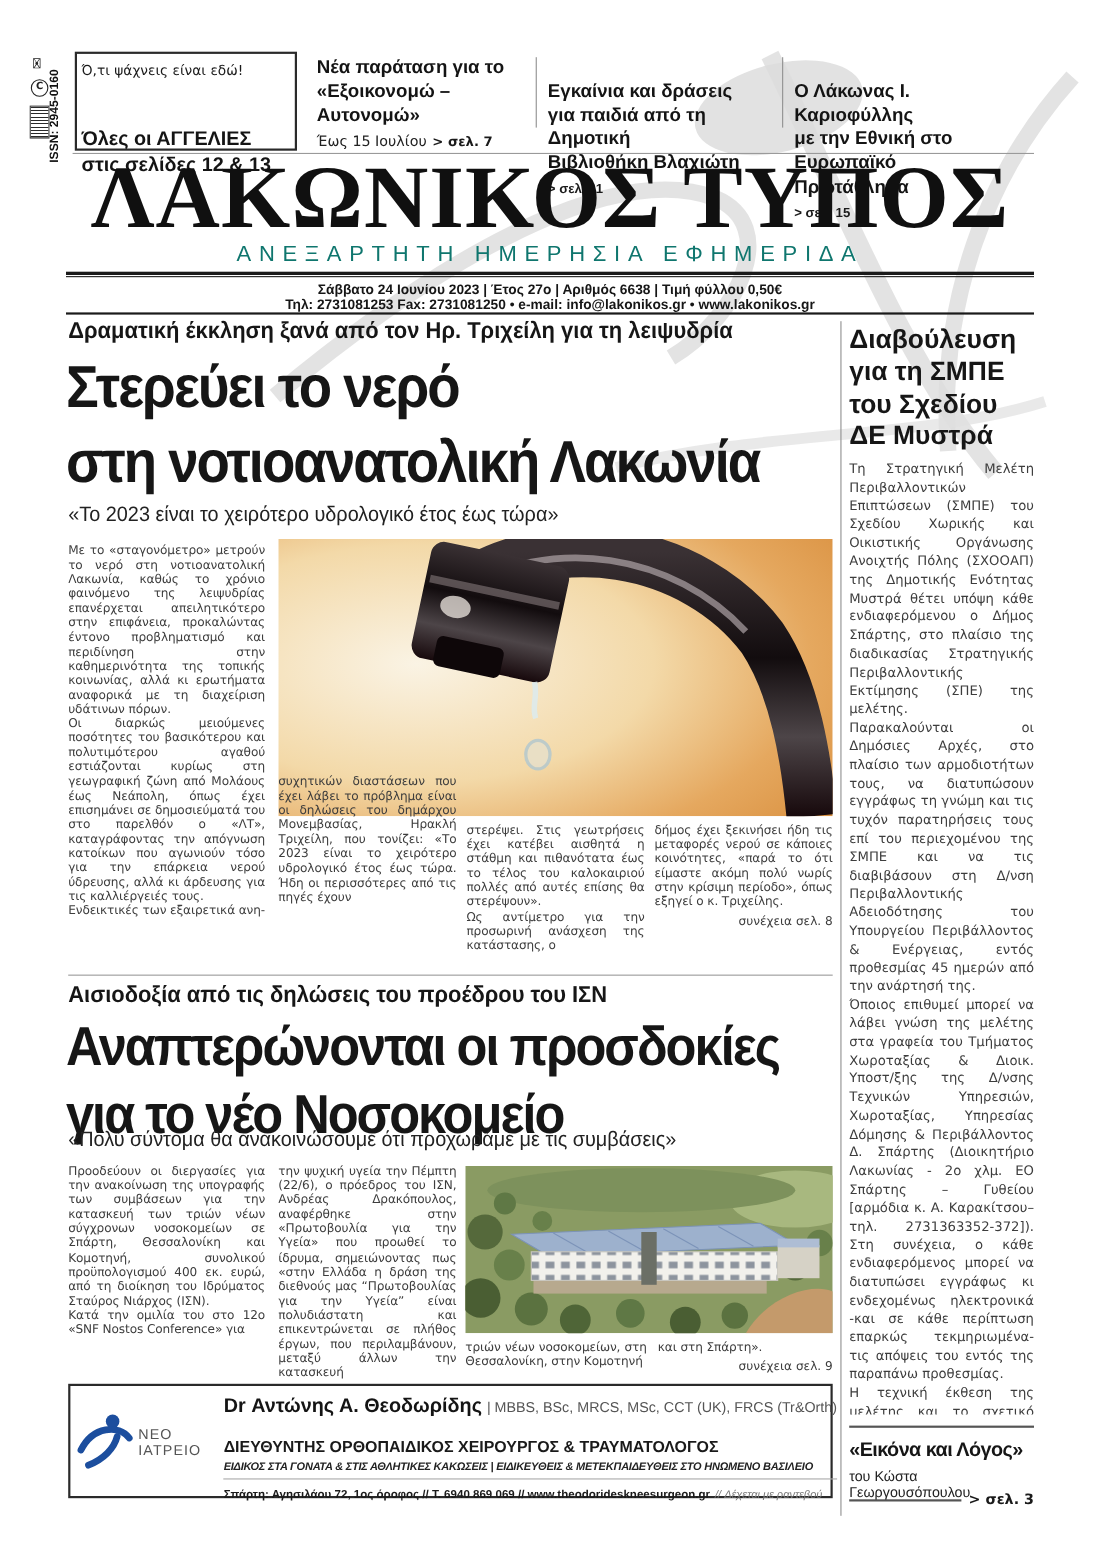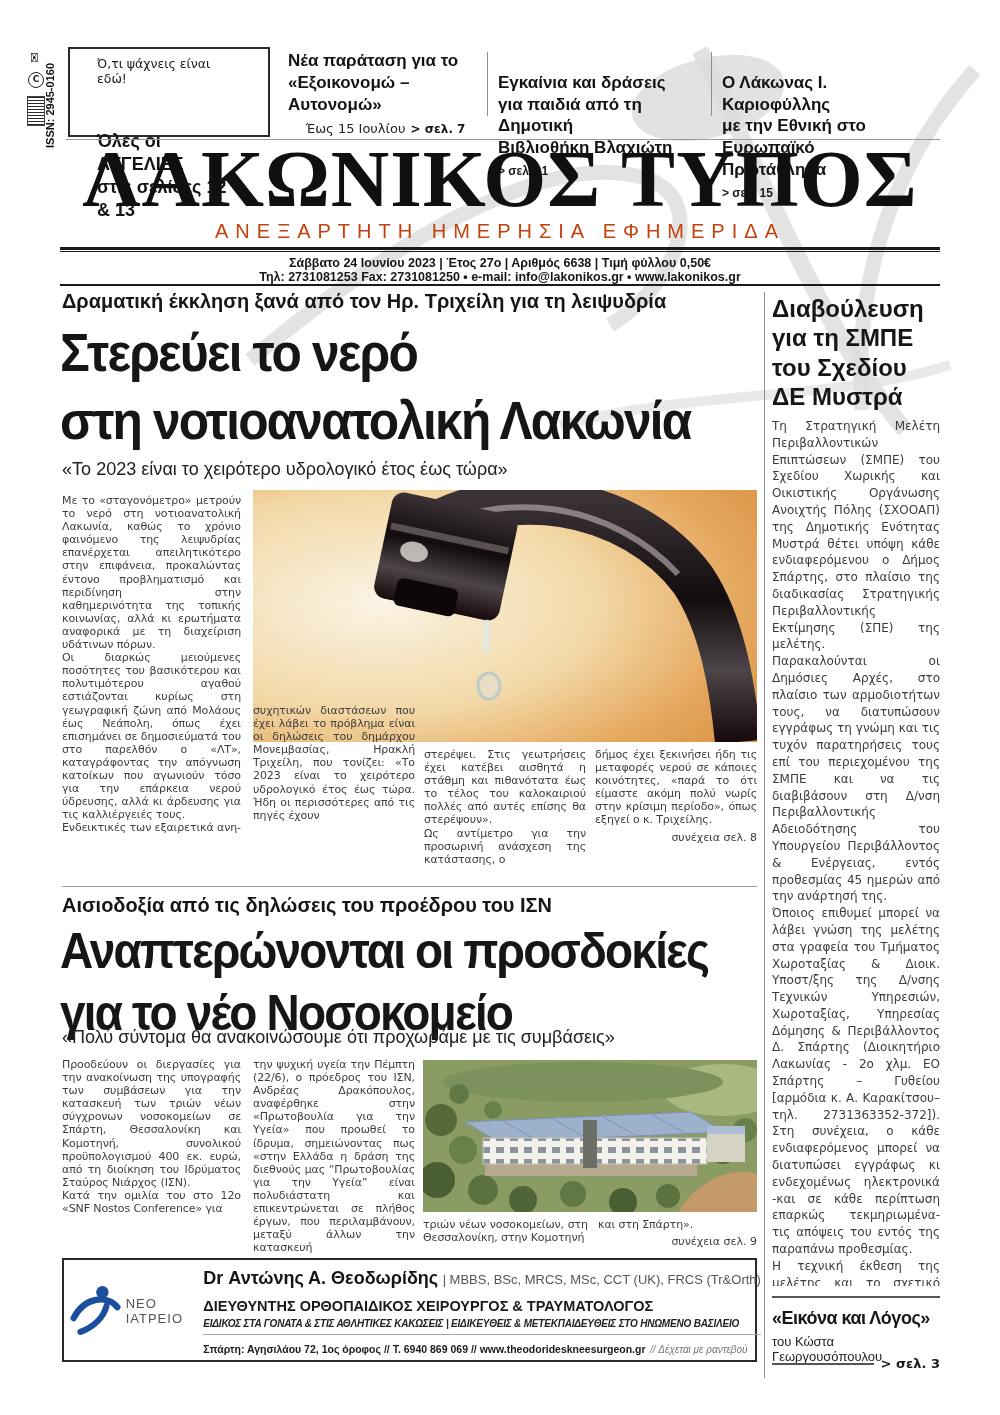--- a/index.html
+++ b/index.html
@@ -34,30 +34,30 @@
   </svg>
 
   <div class="abs" style="left:28px;top:46px;width:16px;height:18px;font-size:13px;transform:rotate(-90deg);color:#222;">✉</div>
   <div class="abs" style="left:28px;top:72px;width:16px;height:16px;border:1.5px solid #222;border-radius:50%;
        font-size:9px;font-weight:bold;text-align:center;line-height:13px;color:#222;">C</div>
   <div class="abs" style="left:27px;top:96px;width:18px;height:30px;
        background:repeating-linear-gradient(0deg,#2a2a2a 0 1px,#ffffff 1px 3px);border:1px solid #444;"></div>
   <div class="abs" style="left:44px;top:44px;height:104px;writing-mode:vertical-rl;transform:rotate(180deg);
        font-size:11px;font-weight:bold;font-family:'Liberation Sans',sans-serif;color:#111;">ISSN: 2945-0160</div>
 
-  <div class="abs" style="left:68px;top:47px;width:202px;height:90px;border:2px solid #2a2a2a;padding:7px 27px;">
+  <div class="abs" style="left:68px;top:47px;width:202px;height:90px;border:2px solid #2a2a2a;padding:7px 4px;">
     <div style="font-size:12.5px;color:#1a1a1a;">Ό,τι ψάχνεις είναι εδώ!</div>
     <div class="tz" style="font-size:18px;margin-top:44px;">Όλες οι ΑΓΓΕΛΙΕΣ</div>
     <div class="tz" style="font-size:18px;">στις σελίδες 12 &amp; 13</div>
   </div>
 
   <div class="abs" style="left:288px;top:50px;width:195px;">
     <div class="tz pre">Νέα παράταση για το
 «Εξοικονομώ – Αυτονομώ»</div>
-    <div style="margin-top:3px;text-align:center;">
+    <div style="margin-top:3px;">
       <span style="font-size:13px;color:#222;">Έως 15 Ιουλίου</span>
       <span class="pg">&gt; σελ. 7</span>
     </div>
   </div>
 
   <div class="abs vertline" style="left:487px;top:52px;height:64px;"></div>
 
   <div class="abs" style="left:498px;top:50px;width:200px;">
     <div class="tz pre">
       <span class="pre">Εγκαίνια και δράσεις
@@ -77,21 +77,21 @@
       <span class="pg">&gt; σελ. 15</span>
     </div>
   </div>
 
   <div class="abs thinrule" style="left:66px;top:139px;width:874px;height:1px;"></div>
 
   <div class="abs" style="left:60px;top:141px;width:880px;text-align:center;
        font-family:'Liberation Serif',serif;font-weight:bold;font-size:81px;line-height:0.95;
        letter-spacing:1px;color:#101010;">ΛΑΚΩΝΙΚΟΣ ΤΥΠΟΣ</div>
   <div class="abs" style="left:60px;top:220px;width:880px;text-align:center;
-       font-family:'Liberation Sans',sans-serif;font-size:20px;letter-spacing:7px;color:#c2410c;">ΑΝΕΞΑΡΤΗΤΗ ΗΜΕΡΗΣΙΑ ΕΦΗΜΕΡΙΔΑ</div>
+       font-family:'Liberation Sans',sans-serif;font-size:20px;letter-spacing:7px;color:#0f766e;">ΑΝΕΞΑΡΤΗΤΗ ΗΜΕΡΗΣΙΑ ΕΦΗΜΕΡΙΔΑ</div>
   <div class="abs" style="left:60px;top:247px;width:880px;height:5px;border-top:3px solid #1a1a1a;border-bottom:1px solid #1a1a1a;"></div>
   <div class="abs hl" style="left:60px;top:256px;width:880px;text-align:center;font-size:12.5px;">Σάββατο 24 Ιουνίου 2023 | Έτος 27ο | Αριθμός 6638 | Τιμή φύλλου 0,50€</div>
   <div class="abs hl" style="left:60px;top:270px;width:880px;text-align:center;font-size:12.5px;">Τηλ: 2731081253 Fax: 2731081250 • e-mail: info@lakonikos.gr • www.lakonikos.gr</div>
   <div class="abs rule" style="left:60px;top:284px;width:880px;height:2px;"></div>
 
   <div class="abs vertline" style="left:764px;top:292px;height:1086px;"></div>
 
   <div class="abs hl" style="left:62px;top:289px;width:760px;font-size:21px;transform:scaleX(0.95);transform-origin:left top;">Δραματική έκκληση ξανά από τον Ηρ. Τριχείλη για τη λειψυδρία</div>
   <div class="abs hl pre" style="left:60px;top:318px;width:780px;font-size:54px;line-height:1.26;letter-spacing:-2px;
        transform:scaleX(0.92);transform-origin:left top;">Στερεύει το νερό
@@ -206,21 +206,21 @@
         <path d="M14,52 C30,20 64,18 78,36" stroke="#1c4e9e" stroke-width="9" fill="none" stroke-linecap="round"></path>
         <path d="M24,72 C44,64 58,50 62,34" stroke="#1c4e9e" stroke-width="9" fill="none" stroke-linecap="round"></path>
       </svg>
       <div style="font-size:13px;color:#555;letter-spacing:1px;margin-top:2px;font-family:'Liberation Sans',sans-serif;">ΝΕΟ ΙΑΤΡΕΙΟ</div>
     </div>
     <div style="flex:1;padding:8px 10px 6px 4px;font-family:'Liberation Sans',sans-serif;">
       <div style="white-space:nowrap;">
         <span style="font-size:18px;font-weight:bold;color:#141414;">Dr Αντώνης Α. Θεοδωρίδης</span>
         <span style="font-size:13px;color:#555;">| MBBS, BSc, MRCS, MSc, CCT (UK), FRCS (Tr&amp;Orth)</span>
       </div>
-      <div style="font-size:14.5px;font-weight:bold;color:#1a1a1a;margin-top:9px;">ΔΙΕΥΘΥΝΤΗΣ ΟΡΘΟΠΑΙΔΙΚΟΣ ΧΕΙΡΟΥΡΓΟΣ &amp; ΤΡΑΥΜΑΤΟΛΟΓΟΣ</div>
+      <div style="font-size:14.5px;font-weight:bold;color:#1a1a1a;margin-top:19px;">ΔΙΕΥΘΥΝΤΗΣ ΟΡΘΟΠΑΙΔΙΚΟΣ ΧΕΙΡΟΥΡΓΟΣ &amp; ΤΡΑΥΜΑΤΟΛΟΓΟΣ</div>
       <div style="font-size:10px;font-weight:bold;color:#222;margin-top:4px;letter-spacing:-0.2px;font-style:italic;">ΕΙΔΙΚΟΣ ΣΤΑ ΓΟΝΑΤΑ &amp; ΣΤΙΣ ΑΘΛΗΤΙΚΕΣ ΚΑΚΩΣΕΙΣ | ΕΙΔΙΚΕΥΘΕΙΣ &amp; ΜΕΤΕΚΠΑΙΔΕΥΘΕΙΣ ΣΤΟ ΗΝΩΜΕΝΟ ΒΑΣΙΛΕΙΟ</div>
       <div style="height:1px;background:#aaa;margin:5px 0 4px 0;"></div>
       <div style="white-space:nowrap;">
         <span style="font-size:10.5px;font-weight:bold;color:#1a1a1a;">Σπάρτη: Αγησιλάου 72, 1ος όροφος // Τ. 6940 869 069 // www.theodorideskneesurgeon.gr</span>
         <span style="font-size:10px;font-style:italic;color:#777;">// Δέχεται με ραντεβού</span>
       </div>
     </div>
   </div>
 
   <div class="abs hl pre" style="left:772px;top:294px;width:168px;font-size:24px;line-height:1.22;">Διαβούλευση

